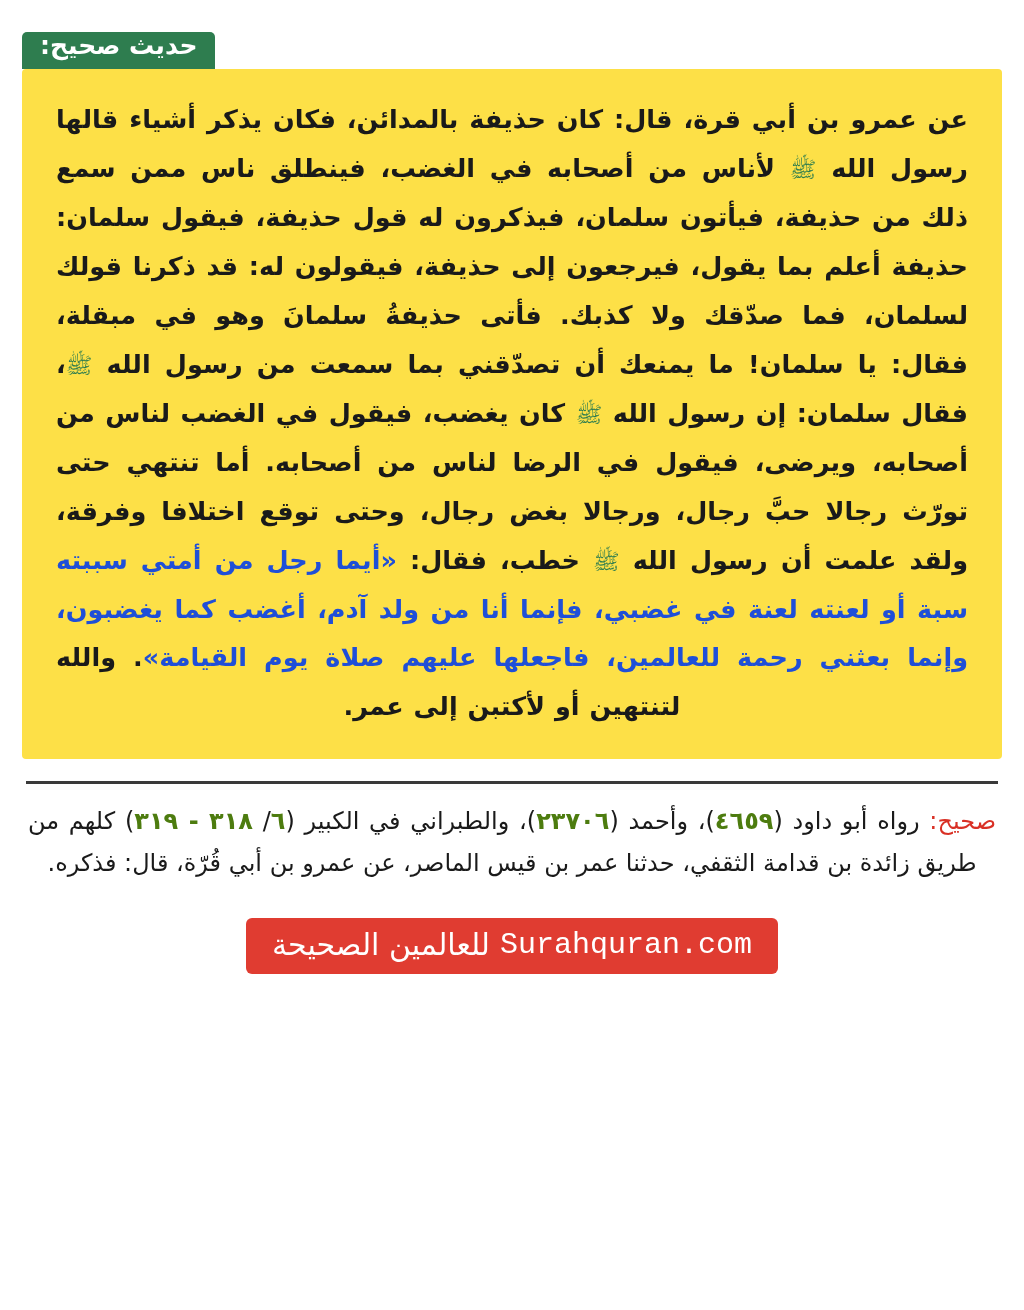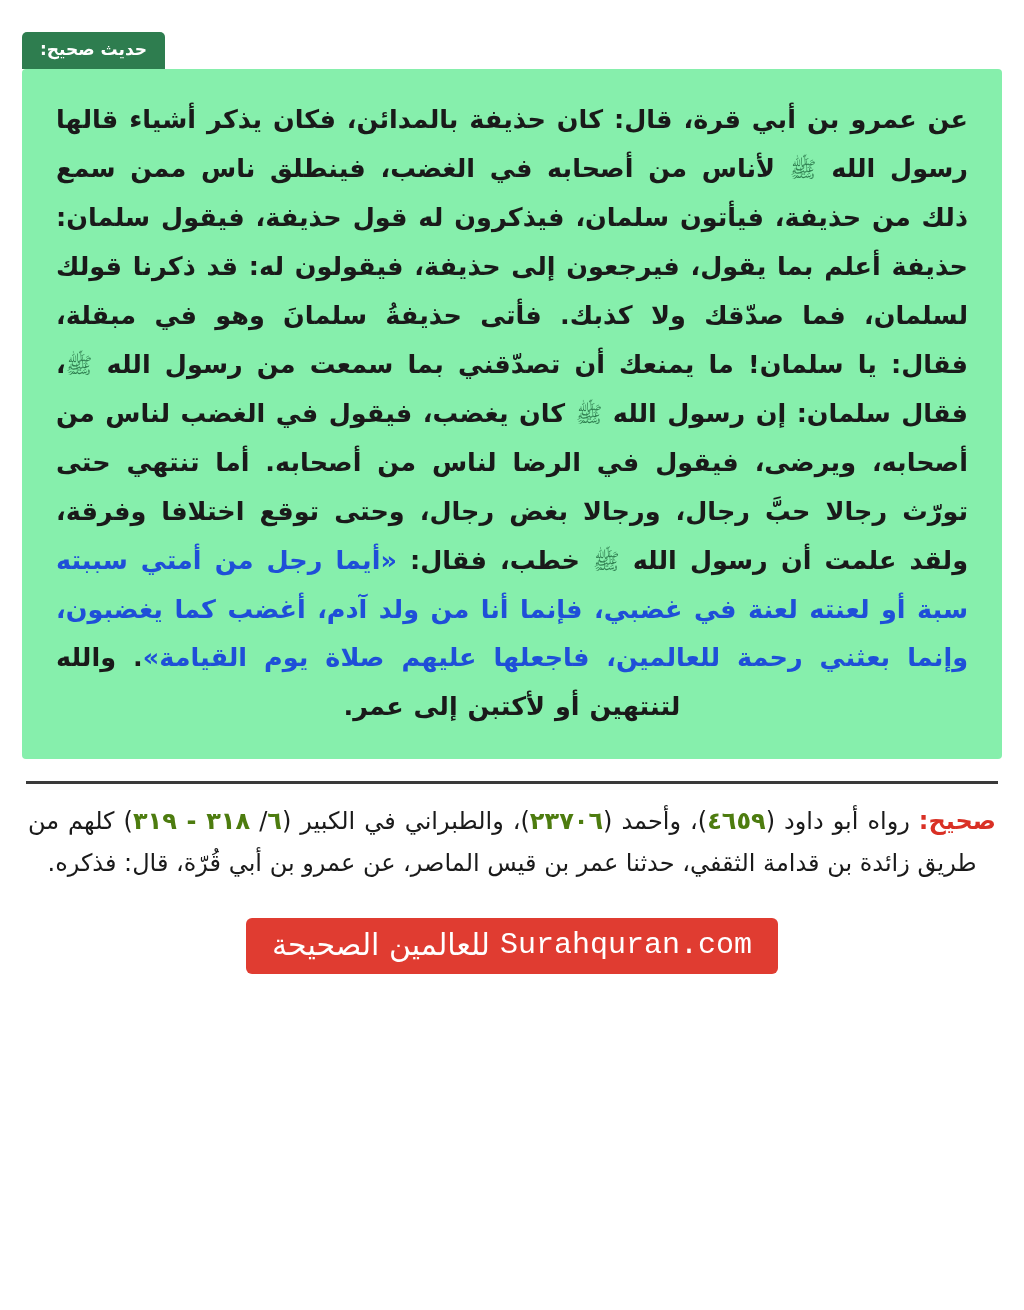--- a/index.html
+++ b/index.html
@@ -23,31 +23,31 @@
 
   
   .badge-row {
     display: flex;
     justify-content: flex-end;
     padding-top: 32px;
   }
   .badge {
     background: #2e7d4f;
     color: #ffffff;
-    font-size: 17px;
+    font-size: 25px;
     font-weight: bold;
-    padding: 9px 18px 11px 18px;
+    padding: 1px 18px 11px 18px;
     border-radius: 5px 5px 0 0;
     line-height: 1;
     letter-spacing: 0;
   }
 
   
   .hadith-card {
-    background: #86efac;
+    background: #fde047;
     border-radius: 4px;
     padding: 26px 34px 28px 34px;
     box-sizing: border-box;
   }
   .hadith-text {
     font-size: 25.5px;
     font-weight: bold;
     line-height: 1.92;
     color: #1a1a1a;
     text-align: justify;
@@ -74,21 +74,21 @@
   .takhrij {
     font-size: 24px;
     line-height: 1.75;
     color: #1a1a1a;
     text-align: justify;
     text-align-last: center;
     padding: 0 6px;
   }
   .takhrij .label {
     color: #d93025;
-    font-weight: bold;
+    font-weight: normal;
   }
   .takhrij .num {
     color: #4d7c0f;
     font-weight: bold;
   }
 
   
   .footer-row {
     display: flex;
     justify-content: center;

